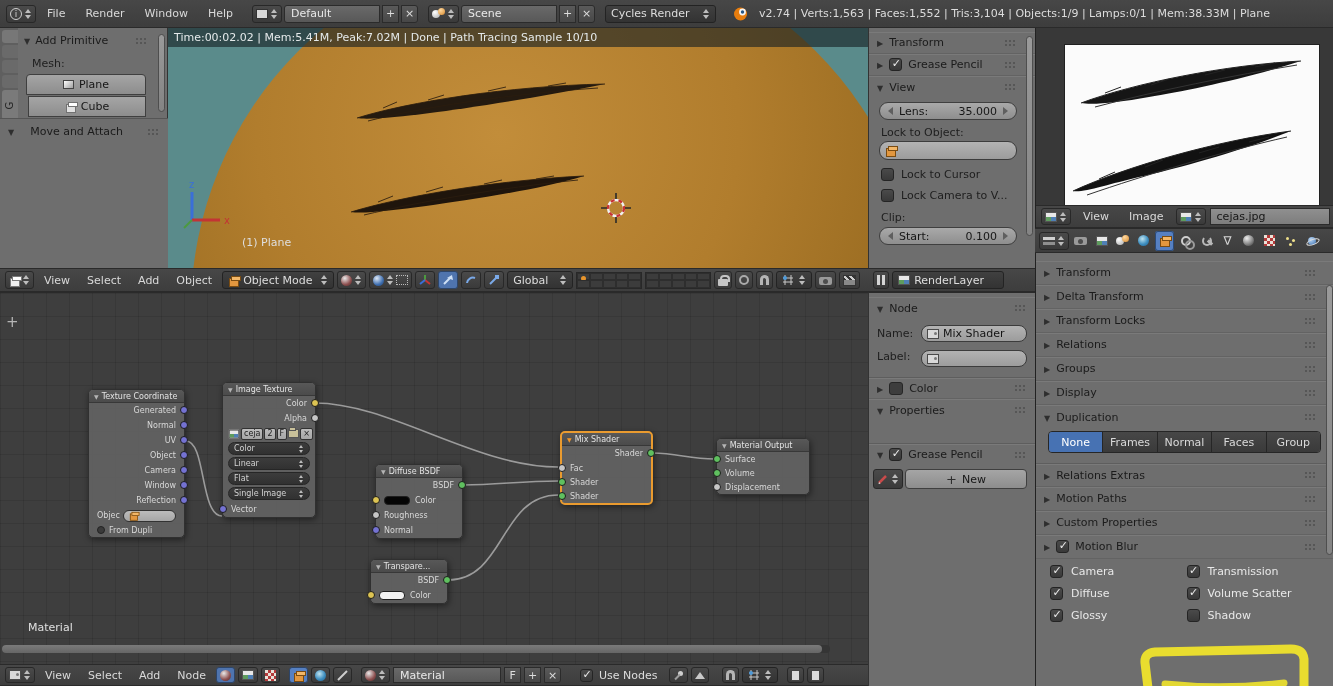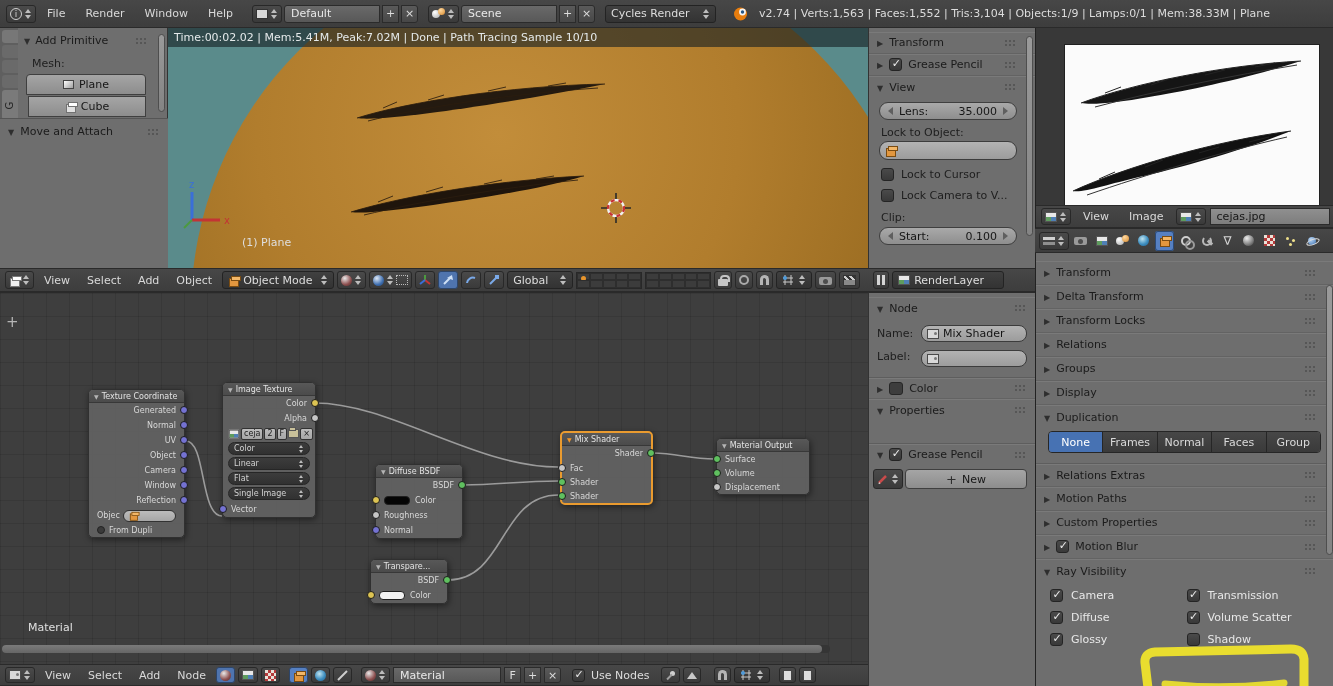--- a/index.html
+++ b/index.html
@@ -185,21 +185,21 @@
         <span style="width:11px;height:9px;background:linear-gradient(135deg,#fff,#9f9f9f);border:1px solid #444"></span>
         <span>Plane</span>
       </div>
       <div class="lightbtn" style="margin:1px 22px 0 10px;height:21px;border-radius:0">
         <span class="cubeic" style="filter:grayscale(1) brightness(1.4)"></span>
         <span>Cube</span>
       </div>
     </div>
     <div class="vscroll" style="left:158px;top:6px;height:78px"></div>
     <div class="abs" style="left:0;top:90px;width:168px;height:150px;background:#6e6e6e;border-top:1px solid #555">
-      <div style="display:flex;align-items:center;gap:6px;padding:6px 8px">
+      <div style="display:flex;align-items:center;gap:16px;padding:6px 8px">
         <span class="tri-d"></span>
         <span class="ptitle">Move and Attach</span>
         <span class="grip"></span>
       </div>
     </div>
   </div>
 
   <div class="abs" style="left:168px;top:28px;width:700px;height:240px;background:#5a8b8b;overflow:hidden">
     <div class="abs" style="left:23px;top:-84px;width:732px;height:732px;border-radius:50%;background:radial-gradient(circle at 42% 26%,#c28d3a 0%,#b17d2d 35%,#976a20 65%,#7c5316 100%)"></div>
     <svg class="abs" style="left:0;top:0" width="700" height="240">
@@ -691,21 +691,21 @@
       <span class="sphereic"></span>
       <span class="st">
           <i class="u"></i>
           <i class="d"></i>
         </span>
     </span>
     <span class="field" style="width:108px;height:16px;border-radius:0">Material</span>
     <span class="sqbtn" style="height:16px">F</span>
     <span class="sqbtn" style="height:16px">+</span>
     <span class="sqbtn" style="height:16px;border-radius:0 3px 3px 0">×</span>
-    <span style="display:flex;align-items:center;gap:6px;margin-left:8px">
+    <span style="display:flex;align-items:center;gap:6px;margin-left:16px">
       <span class="cb on"></span>
       <span style="color:#ddd">Use Nodes</span>
     </span>
     <span class="chip" style="height:16px;margin-left:8px">
         <span class="pinic"></span>
       </span>
     <span class="chip" style="height:16px">
         <span class="upic"></span>
       </span>
     <span class="chip" style="height:16px;margin-left:10px">
@@ -870,25 +870,20 @@
         <span class="tri-r"></span>
         <span class="ptitle">Custom Properties</span>
         <span class="grip" style="margin-right:8px"></span>
       </div>
     <div class="phdr">
         <span class="tri-r"></span>
         <span class="cb on"></span>
         <span class="ptitle">Motion Blur</span>
         <span class="grip" style="margin-right:8px"></span>
       </div>
-    <div class="phdr" style="border-bottom:none">
-        <span class="tri-d"></span>
-        <span class="ptitle">Ray Visibility</span>
-        <span class="grip" style="margin-right:8px"></span>
-      </div>
     <div style="display:grid;grid-template-columns:1fr 1fr;row-gap:9px;padding:6px 10px 0 14px">
       <span style="display:flex;align-items:center;gap:8px">
           <span class="cb on"></span>
           <span class="props-label">Camera</span>
         </span>
       <span style="display:flex;align-items:center;gap:8px">
           <span class="cb on"></span>
           <span class="props-label">Transmission</span>
         </span>
       <span style="display:flex;align-items:center;gap:8px">

